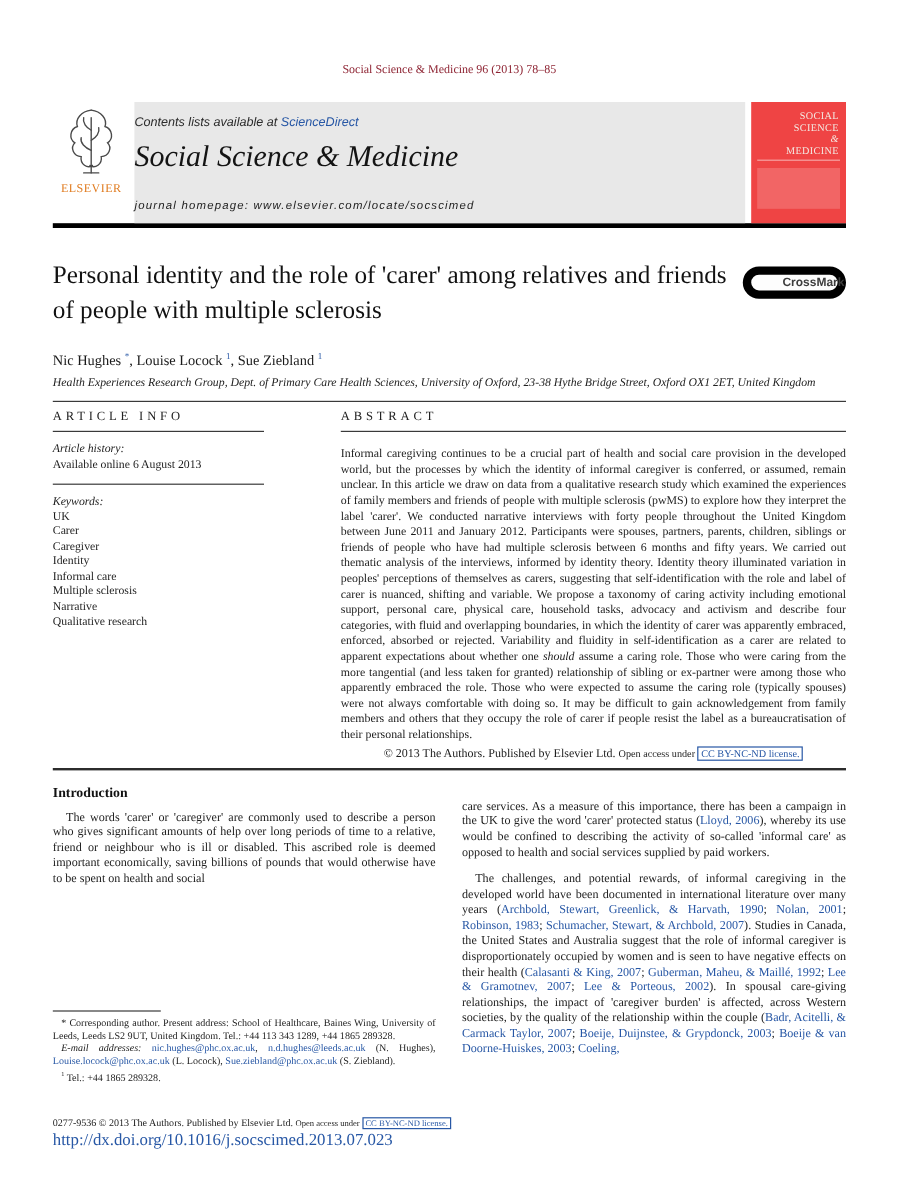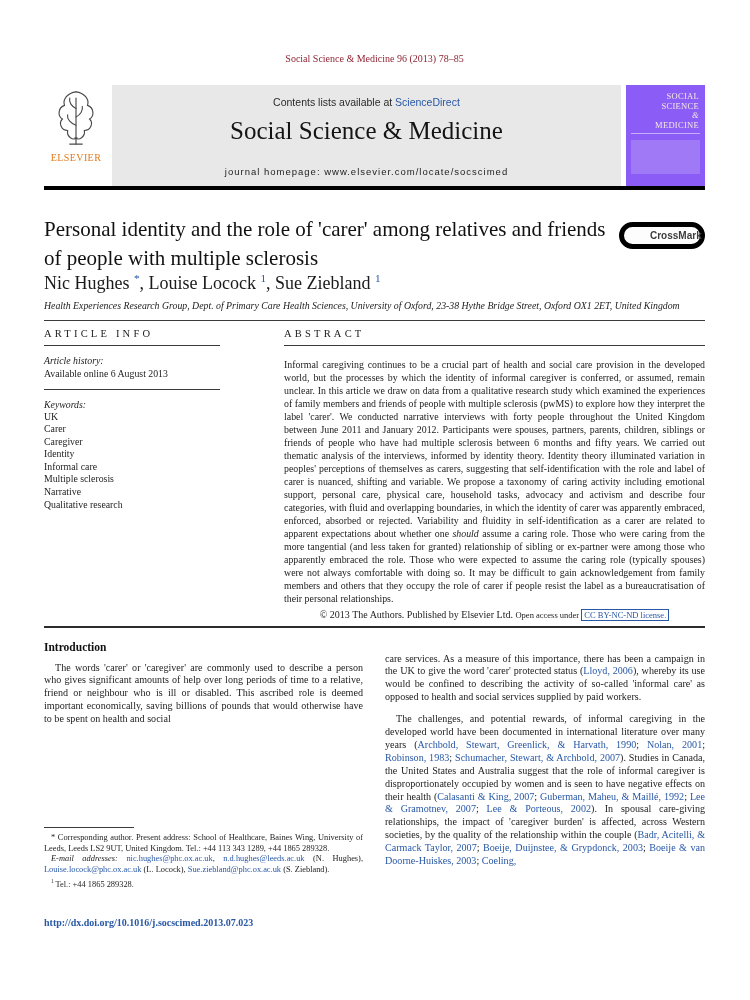--- a/index.html
+++ b/index.html
@@ -6,39 +6,39 @@
   html,body{background:#ffffff;}
   .page{width:750px;height:1000px;position:relative;background:#fff;overflow:hidden;
         font-family:"Liberation Serif",serif;color:#1c1c1c;border-radius:19px;}
   .content{position:absolute;left:44px;top:0;width:661px;}
 
   .journal-ref{margin-top:53px;text-align:center;font-size:10px;color:#8e2433;}
 
   .header{margin-top:21px;display:flex;height:101px;}
   .logo-area{width:64px;display:flex;flex-direction:column;align-items:center;padding-top:2px;}
   .elsevier-word{margin-top:1px;font-size:10px;color:#e07b1f;letter-spacing:0.4px;}
-  .banner{flex:1;margin-left:4px;background:#e8e8e8;position:relative;text-align:center;
-          font-family:"Liberation Sans",sans-serif;}
+  .banner{flex:1;margin-left:4px;background:#e8e8e8;position:relative;
+          font-family:"Liberation Sans",sans-serif;font-style:italic;}
   .contents-line{padding-top:11px;font-size:10.5px;color:#2b2b2b;}
   .journal-title{font-family:"Liberation Serif",serif;font-size:25px;margin-top:9px;color:#141414;}
   .homepage-line{position:absolute;bottom:9px;left:0;right:0;font-size:9.5px;letter-spacing:1px;color:#222;}
-  .cover{width:79px;margin-left:5px;background:#8b5cf6;position:relative;overflow:hidden;}
+  .cover{width:79px;margin-left:5px;background:#ef4444;position:relative;overflow:hidden;}
   .cover-title{position:absolute;top:7px;right:6px;text-align:right;color:#f3e9e2;
                font-size:8.5px;line-height:9.5px;letter-spacing:0.3px;}
   .cover-band{position:absolute;left:5px;right:5px;bottom:12px;height:34px;background:rgba(255,255,255,0.18);}
   .cover-line{position:absolute;left:5px;right:5px;bottom:52px;height:1px;background:rgba(255,255,255,0.5);}
   .black-bar{height:4px;background:#000;}
 
   .article-title{margin-top:25px;width:575px;font-size:21px;line-height:28.5px;color:#111;}
-  .crossmark{position:absolute;top:222px;right:0;width:86px;height:27px;border:5px solid #000000;
+  .crossmark{position:absolute;top:222px;right:0;width:86px;height:27px;border:7px solid #000000;
              border-radius:14px;background:#fdfdfd;display:flex;align-items:center;padding:0 7px;gap:19px;
              font-family:"Liberation Sans",sans-serif;}
   .crossmark-label{font-size:10px;color:#3d3d3d;font-weight:bold;}
 
-  .authors{margin-top:0;font-size:18px;color:#1a1a1a;}
+  .authors{margin-top:20px;font-size:12px;color:#1a1a1a;}
   .affiliation{margin-top:6px;font-style:italic;font-size:9.8px;line-height:12.5px;color:#222;width:661px;}
 
   .rule{height:1px;background:#3a3a3a;}
   .top-rule{margin-top:7px;}
   .bottom-rule{height:2px;background:#2c2c2c;margin-top:6px;}
 
   .info-abstract{display:flex;margin-top:0;gap:40px;}
   .info-col{width:176px;margin-right:24px;}
   .abs-col{flex:1;}
   .col-heading{font-size:10.5px;letter-spacing:3.2px;padding:7px 0 6px;border-bottom:1px solid #3a3a3a;color:#222;}
@@ -54,21 +54,21 @@
   .sec-heading{font-weight:bold;font-size:11.5px;color:#111;}
   .body-p{font-size:10.1px;line-height:12.9px;text-align:justify;margin-top:9px;}
   .indent{text-indent:11px;}
 
   .footnotes{position:absolute;bottom:2px;left:0;right:0;}
   .fn-rule{width:90px;height:1px;background:#3a3a3a;margin-bottom:5px;}
   .fn{font-size:8.4px;line-height:10.8px;text-align:justify;text-indent:7px;}
 
   .publine{margin-top:24px;}
   .publine .fn{text-indent:0;}
-  .doi{margin-top:2px;font-size:10px;font-weight:bold;}
+  .doi{margin-top:2px;font-size:14px;}
 
   .lk{color:#2757a5;}
   .it{font-style:italic;}
   .sup{vertical-align:super;font-size:0.62em;}
   .box{border:1px solid #2757a5;padding:0 2px;}
   .sm{font-size:0.85em;}
 </style>
 </head>
 <body>
 
@@ -170,17 +170,18 @@
           <p class="fn"><span class="sup">1</span><span> Tel.: +44 1865 289328.</span></p>
         </div>
       </div>
       <div class="col-right">
         <p class="body-p" style="margin-top:12px;"><span>care services. As a measure of this importance, there has been a campaign in the UK to give the word 'carer' protected status (</span><span class="lk">Lloyd, 2006</span><span>), whereby its use would be confined to describing the activity of so-called 'informal care' as opposed to health and social services supplied by paid workers.</span></p>
         <p class="body-p indent"><span>The challenges, and potential rewards, of informal caregiving in the developed world have been documented in international literature over many years (</span><span class="lk">Archbold, Stewart, Greenlick, &amp; Harvath, 1990</span><span>; </span><span class="lk">Nolan, 2001</span><span>; </span><span class="lk">Robinson, 1983</span><span>; </span><span class="lk">Schumacher, Stewart, &amp; Archbold, 2007</span><span>). Studies in Canada, the United States and Australia suggest that the role of informal caregiver is disproportionately occupied by women and is seen to have negative effects on their health (</span><span class="lk">Calasanti &amp; King, 2007</span><span>; </span><span class="lk">Guberman, Maheu, &amp; Maillé, 1992</span><span>; </span><span class="lk">Lee &amp; Gramotnev, 2007</span><span>; </span><span class="lk">Lee &amp; Porteous, 2002</span><span>). In spousal care-giving relationships, the impact of 'caregiver burden' is affected, across Western societies, by the quality of the relationship within the couple (</span><span class="lk">Badr, Acitelli, &amp; Carmack Taylor, 2007</span><span>; </span><span class="lk">Boeije, Duijnstee, &amp; Grypdonck, 2003</span><span>; </span><span class="lk">Boeije &amp; van Doorne-Huiskes, 2003</span><span>; </span><span class="lk">Coeling,</span></p>
       </div>
     </div>
 
     <div class="publine">
+      <p class="fn"><span>0277-9536 © 2013 The Authors. Published by Elsevier Ltd. </span><span class="sm">Open access under </span><span class="lk box sm">CC BY-NC-ND license.</span></p>
       <p class="doi lk">http://dx.doi.org/10.1016/j.socscimed.2013.07.023</p>
     </div>
 
   </div>
 </div>
 
 </body></html>

